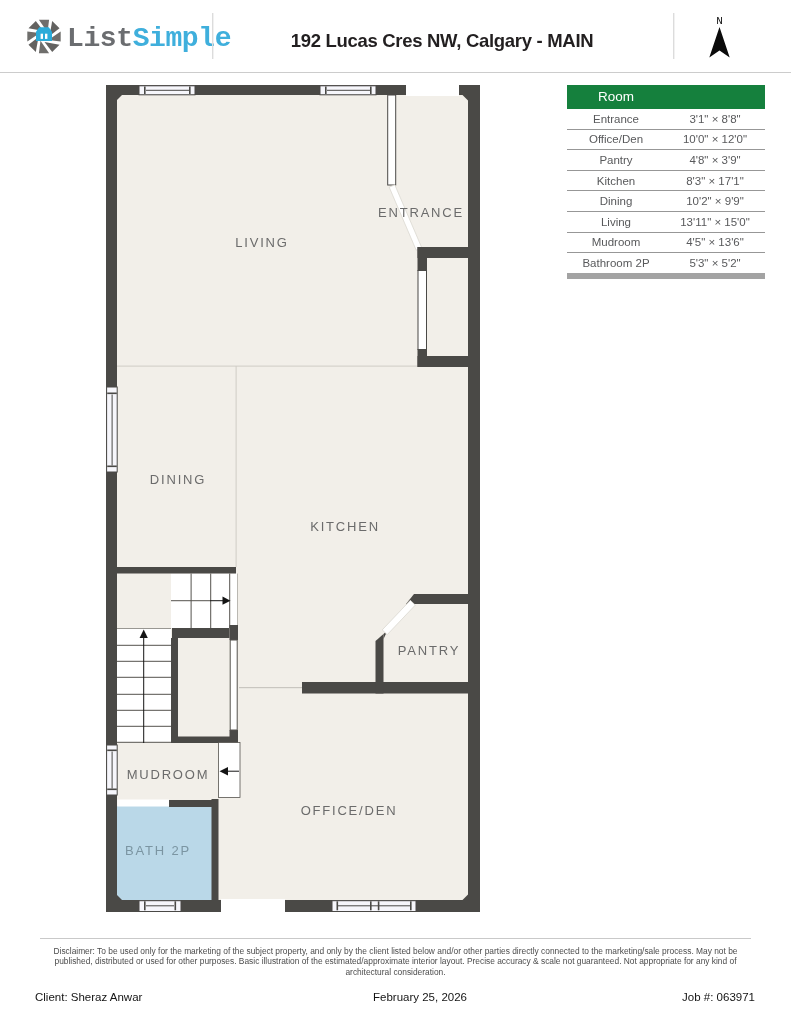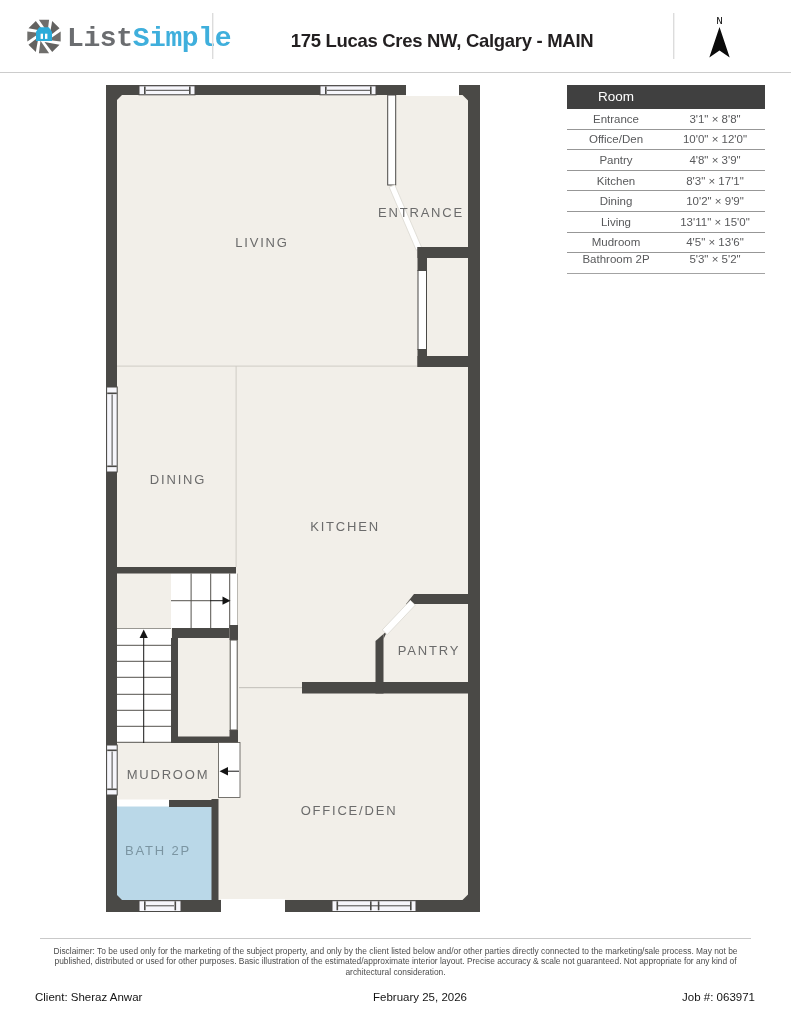--- a/index.html
+++ b/index.html
@@ -38,21 +38,21 @@
 
   <rect x="673" y="13" width="1.4" height="46" fill="#dcdcdc"></rect>
 
   <g>
     <text x="719.5" y="24" font-size="11" fill="#111111" text-anchor="middle">N</text>
     <path d="M 719.5,27 L 709.3,57.5 L 719.5,50.5 L 729.7,57.5 Z" fill="#0b0b0b"></path>
   </g>
 </svg>
 </div>
 
-<div class="abs" style="left:210px;top:30px;width:464px;text-align:center;font-size:18.5px;font-weight:bold;color:#221f20;letter-spacing:-0.3px;">175 Lucas Cres NW, Calgary - MAIN</div>
+<div class="abs" style="left:210px;top:30px;width:464px;text-align:center;font-size:18.5px;font-weight:bold;color:#221f20;letter-spacing:-0.3px;">192 Lucas Cres NW, Calgary - MAIN</div>
 
 <div class="abs" style="left:0;top:72px;width:791px;height:1px;background:#cccccc;"></div>
 
 <div class="abs" style="left:0;top:0;width:791px;height:1024px;">
 <svg width="791" height="1024" viewBox="0 0 791 1024" xmlns="http://www.w3.org/2000/svg" font-family="Liberation Sans, sans-serif">
 
   <rect x="106" y="85" width="374" height="827" fill="#f2efe9"></rect>
 
   <rect x="117" y="806" width="95.5" height="94" fill="#bad8e8"></rect>
 
@@ -218,21 +218,21 @@
   <text x="168" y="779" font-size="13" letter-spacing="1.8" fill="#6b6b6b" text-anchor="middle">MUDROOM</text>
 
   <text x="158" y="855" font-size="13" letter-spacing="1.8" fill="#7b95a2" text-anchor="middle">BATH 2P</text>
 
   <text x="349" y="815" font-size="13" letter-spacing="1.8" fill="#6b6b6b" text-anchor="middle">OFFICE/DEN</text>
 </svg>
 </div>
 
 <div class="abs" style="left:567px;top:85px;width:198px;">
 
-  <div style="background:#404040;color:#ffffff;height:24px;line-height:24px;display:flex;font-size:13.5px;font-weight:500;">
+  <div style="background:#15803d;color:#ffffff;height:24px;line-height:24px;display:flex;font-size:13.5px;font-weight:500;">
     <div style="width:98px;text-align:center;">Room</div>
     <div style="width:100px;text-align:center;margin-top:28px;">Dimensions</div>
   </div>
 
   <div style="font-size:11.5px;color:#58595b;">
     <div style="height:19.6px;display:flex;align-items:center;border-bottom:1px solid #979797;">
         <div style="width:98px;text-align:center;">Entrance</div>
         <div style="width:100px;text-align:center;">3'1" × 8'8"</div>
       </div>
     <div style="height:19.6px;display:flex;align-items:center;border-bottom:1px solid #979797;">
@@ -252,21 +252,21 @@
         <div style="width:100px;text-align:center;">10'2" × 9'9"</div>
       </div>
     <div style="height:19.6px;display:flex;align-items:center;border-bottom:1px solid #979797;">
         <div style="width:98px;text-align:center;">Living</div>
         <div style="width:100px;text-align:center;">13'11" × 15'0"</div>
       </div>
     <div style="height:19.6px;display:flex;align-items:center;border-bottom:1px solid #979797;">
         <div style="width:98px;text-align:center;">Mudroom</div>
         <div style="width:100px;text-align:center;">4'5" × 13'6"</div>
       </div>
-    <div style="height:19.6px;display:flex;border-bottom:1px solid #a3a3a3;">
+    <div style="height:19.6px;display:flex;align-items:center;border-bottom:6px solid #a3a3a3;">
         <div style="width:98px;text-align:center;">Bathroom 2P</div>
         <div style="width:100px;text-align:center;">5'3" × 5'2"</div>
       </div>
   </div>
 </div>
 
 <div class="abs" style="left:40px;top:938px;width:711px;height:1px;background:#c9c9c9;"></div>
 
 <div class="abs" style="left:0px;top:946px;width:791px;text-align:center;font-size:8.4px;line-height:10.4px;color:#4c4c4c;white-space:nowrap;">Disclaimer: To be used only for the marketing of the subject property, and only by the client listed below and/or other parties directly connected to the marketing/sale process. May not be<br>published, distributed or used for other purposes. Basic illustration of the estimated/approximate interior layout. Precise accuracy &amp; scale not guaranteed. Not appropriate for any kind of<br>architectural consideration.</div>
 

